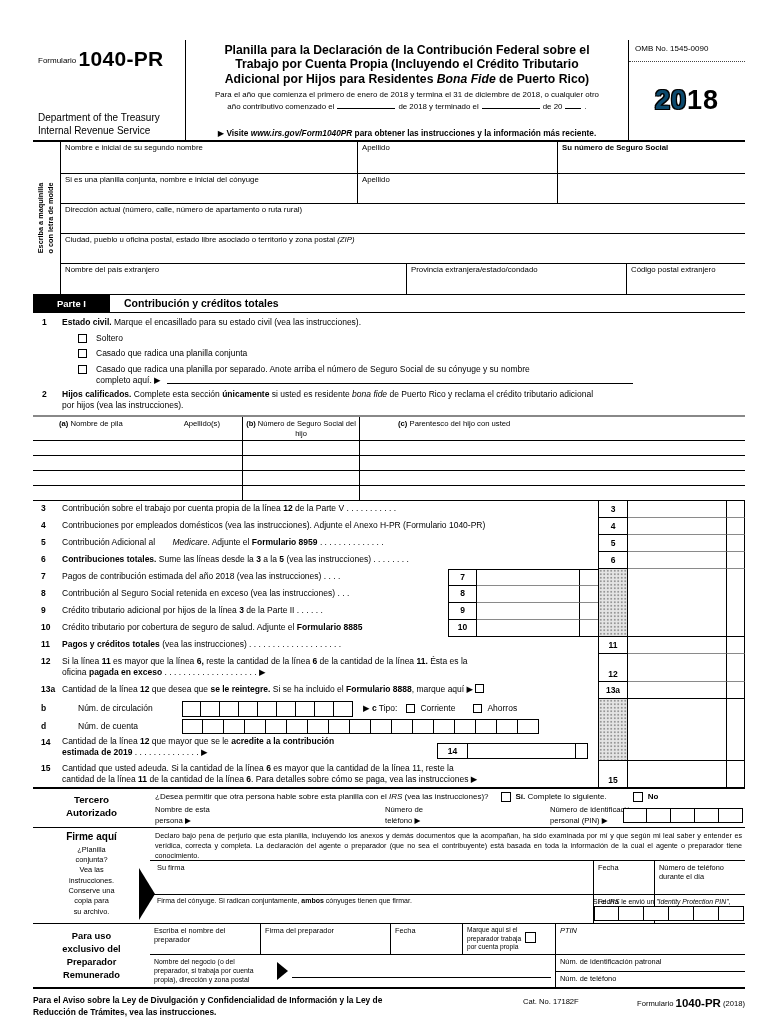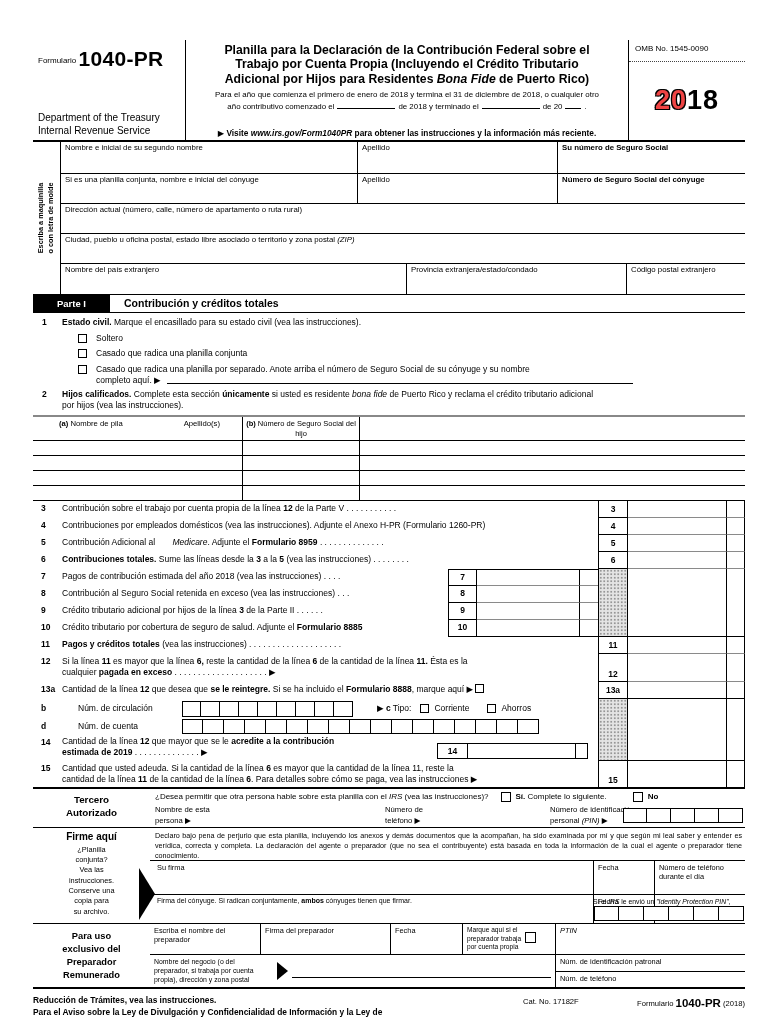--- a/index.html
+++ b/index.html
@@ -18,21 +18,21 @@
   .h-dept{position:absolute;bottom:3px;left:5px;font-size:10px;line-height:1.3}
   .h-center{flex:1;text-align:center;padding-top:3px}
   .h-title{font-weight:bold;font-size:12.2px;line-height:1.18}
   .h-sub{font-size:7.9px;margin-top:3px;line-height:1.55}
   .blank{display:inline-block;border-bottom:1px solid #000;height:8px;margin:0 3px}
   .w55{width:58px}.w18{width:16px}
   .h-visite{font-weight:bold;font-size:8.3px;margin-top:14px}
   .h-right{width:117px;border-left:1.5px solid #000;display:flex;flex-direction:column}
   .h-omb{font-size:8px;padding:4px 2px 7px 6px;border-bottom:1.5px dotted #444}
   .h-year{flex:1;display:flex;align-items:center;justify-content:center;font-size:27px;font-weight:bold;letter-spacing:1px}
-  .y-o{color:#ef4444;text-shadow:-1.2px -1.2px 0 #000,1.2px -1.2px 0 #000,-1.2px 1.2px 0 #000,1.2px 1.2px 0 #000}
+  .y-o{color:#0c4a6e;text-shadow:-1.2px -1.2px 0 #000,1.2px -1.2px 0 #000,-1.2px 1.2px 0 #000,1.2px 1.2px 0 #000}
 
   
   .idblock{display:flex;border-top:2px solid #000;border-bottom:1.5px solid #000}
   .idside{width:28px;border-right:1px solid #000;position:relative}
   .idside .vlab{position:absolute;width:150px;height:22px;left:-61px;top:65px;transform:rotate(-90deg);
         text-align:center;font-weight:bold;font-size:7.3px;line-height:1.4}
   .idmain{flex:1}
   .idrow{display:flex;border-bottom:1px solid #000}
   .idrow:last-child{border-bottom:none}
   .idcell{padding:1px 4px;font-size:7.8px;border-right:1px solid #000}
@@ -91,21 +91,21 @@
   .comb span:first-child{border-left:1.5px solid #000}
   .comb.acct{height:15px}.comb.acct span{width:21px}
   .comb.pin{height:15px}.comb.pin span{width:24px}
   .comb.ipp{height:15px}.comb.ipp span{width:25px}
   .l14row{display:flex;position:relative;height:26px}
   .l14row .atext{padding-top:1px;line-height:1.3}
   .l14box{position:absolute;right:10px;bottom:2px;display:flex;height:16px;border:1px solid #000;background:#fff}
   .l14box .n{width:30px;border-right:1px solid #000;font-weight:bold;text-align:center;padding-top:2px}
   .l14box .a{width:108px;border-right:1px solid #000}
   .l14box .c{width:11px}
-  .typ{margin-left:24px;white-space:nowrap}
+  .typ{margin-left:10px;white-space:nowrap}
   .brow .cb{margin:0 5px 0 9px}
 
   
   .terc{display:flex;border-top:2px solid #000;border-bottom:1.5px solid #000;height:41px}
   .tleft{width:117px;text-align:center;font-weight:bold;font-size:9.8px;padding-top:5px;line-height:1.3}
   .tright{flex:1;position:relative;padding:3px 0 0 5px;font-size:8px}
   .trow1{display:flex;align-items:center}
   .trow1 .cb{width:10px;height:10px;margin:0 5px 0 12px}
   .trow1 .cb.no{margin-left:26px}
   .trow2{display:flex;margin-top:3px;font-size:7.7px;line-height:1.35}
@@ -203,21 +203,20 @@
       </div>
       <div class="idmain">
         <div class="idrow" style="height:32px">
           <div class="idcell" style="width:297px">Nombre e inicial de su segundo nombre</div>
           <div class="idcell" style="width:200px">Apellido</div>
           <div class="idcell last b" style="width:187px">Su número de Seguro Social</div>
         </div>
         <div class="idrow" style="height:30px">
           <div class="idcell" style="width:297px">Si es una planilla conjunta, nombre e inicial del cónyuge</div>
           <div class="idcell" style="width:200px">Apellido</div>
-          <div class="idcell last b" style="width:187px">Número de Seguro Social del cónyuge</div>
         </div>
         <div class="idrow" style="height:30px">
           <div class="idcell last" style="width:100%">Dirección actual (número, calle, número de apartamento o ruta rural)</div>
         </div>
         <div class="idrow" style="height:30px">
           <div class="idcell last" style="width:100%"><span>Ciudad, pueblo u oficina postal, estado libre asociado o territorio y zona postal </span><span style="font-style: italic;">(ZIP)</span></div>
         </div>
         <div class="idrow" style="height:30px">
           <div class="idcell" style="width:346px">Nombre del país extranjero</div>
           <div class="idcell" style="width:220px">Provincia extranjera/estado/condado</div>
@@ -262,20 +261,21 @@
       </div>
     </div>
 
     <div class="ct">
       <div class="ctr">
         <div class="ctc1">
           <span><span style="font-weight: bold;">(a)</span><span> Nombre de pila</span></span>
           <span>Apellido(s)</span>
         </div>
         <div class="ctc2"><span style="font-weight: bold;">(b)</span><span> Número de Seguro Social del hijo</span></div>
+        <div class="ctc3"><span style="font-weight: bold;">(c)</span><span> Parentesco del hijo con usted</span></div>
       </div>
       <div>
         <div class="ctr data">
           <div class="ctc1"></div>
           <div class="ctc2"></div>
           <div class="ctc3"></div>
         </div>
       <div class="ctr data">
           <div class="ctc1"></div>
           <div class="ctc2"></div>
@@ -302,21 +302,21 @@
             <div class="atext"><span>Contribución sobre el trabajo por cuenta propia de la línea </span><span style="font-weight: bold;">12</span><span> de la Parte V . . . . . . . . . . .</span></div>
           </div>
         <div class="nc bbk">3</div>
         <div class="ac bbg"></div>
         <div class="cc bbg"></div>
       </div>
 
       <div class="arow h17">
         <div class="adesc">
             <span class="anum">4</span>
-            <div class="atext"><span>Contribuciones por empleados domésticos (vea las instrucciones). Adjunte el Anexo H-PR (Formulario 1260-PR)</span></div>
+            <div class="atext"><span>Contribuciones por empleados domésticos (vea las instrucciones). Adjunte el Anexo H-PR (Formulario 1040-PR)</span></div>
           </div>
         <div class="nc bbk">4</div>
         <div class="ac bbg"></div>
         <div class="cc bbg"></div>
       </div>
 
       <div class="arow h17">
         <div class="adesc">
             <span class="anum">5</span>
             <div class="atext"><span>Contribución Adicional al </span><span style="font-style: italic; padding-left: 15px;">Medicare</span><span>. Adjunte el </span><span style="font-weight: bold;">Formulario 8959</span><span> . . . . . . . . . . . . . .</span></div>
@@ -380,21 +380,21 @@
         <div class="nc bbk">11</div>
         <div class="ac bbg"></div>
         <div class="cc bbg"></div>
       </div>
 
       <div class="arow h28">
         <div class="adesc">
             <span class="anum">12</span>
           <div class="atext">
             <div><span>Si la línea </span><span style="font-weight: bold;">11</span><span> es mayor que la línea </span><span style="font-weight: bold;">6,</span><span> reste la cantidad de la línea </span><span style="font-weight: bold;">6</span><span> de la cantidad de la línea </span><span style="font-weight: bold;">11.</span><span> Ésta es la</span></div>
-            <div><span>cualquier </span><span style="font-weight: bold;">pagada en exceso</span><span>  .  .  .  .  .  .  .  .  .  .  .  .  .  .  .  .  .  .  .  . ▶</span></div>
+            <div><span>oficina </span><span style="font-weight: bold;">pagada en exceso</span><span>  .  .  .  .  .  .  .  .  .  .  .  .  .  .  .  .  .  .  .  . ▶</span></div>
           </div>
         </div>
         <div class="nc end bbk">12</div>
         <div class="ac bbg"></div>
         <div class="cc bbg"></div>
       </div>
 
       <div class="arow h17">
         <div class="adesc">
             <span class="anum">13a</span>
@@ -492,21 +492,21 @@
           <span><span style="font-weight: bold;">Sí.</span><span> Complete lo siguiente.</span></span>
           <span class="cb no"></span>
           <span class="b">No</span>
         </div>
         <div class="trow2">
           <div class="tf1 prel">Nombre de esta
 persona    ▶</div>
           <div class="tf2 prel">Número de
 teléfono ▶</div>
           <div class="tf3 prel"><span>Número de identificación
-personal </span><span style="font-style: italic; margin-top: 43px;">(PIN)</span><span>    ▶</span></div>
+personal </span><span style=" margin-top: 43px;">(PIN)</span><span>    ▶</span></div>
         </div>
         <div class="tpin comb pin">
             <span></span>
             <span></span>
             <span></span>
             <span></span>
             <span></span>
           </div>
       </div>
     </div>
@@ -577,22 +577,22 @@
           <div class="p2right">
             <div class="ein">Núm. de identificación patronal</div>
             <div class="tel">Núm. de teléfono</div>
           </div>
         </div>
       </div>
     </div>
 
     <div class="footer">
       <div class="fnotice">
+        <div>Para el Aviso sobre la Ley de Divulgación y Confidencialidad de Información y la Ley de</div>
         <div>Reducción de Trámites, vea las instrucciones.</div>
-        <div>Para el Aviso sobre la Ley de Divulgación y Confidencialidad de Información y la Ley de</div>
       </div>
       <div class="fcat">Cat. No. 17182F</div>
       <div class="fform">
         <span>Formulario</span>
         <span class="fformnum">1040-PR</span>
         <span>(2018)</span>
       </div>
     </div>
 
   </div>

